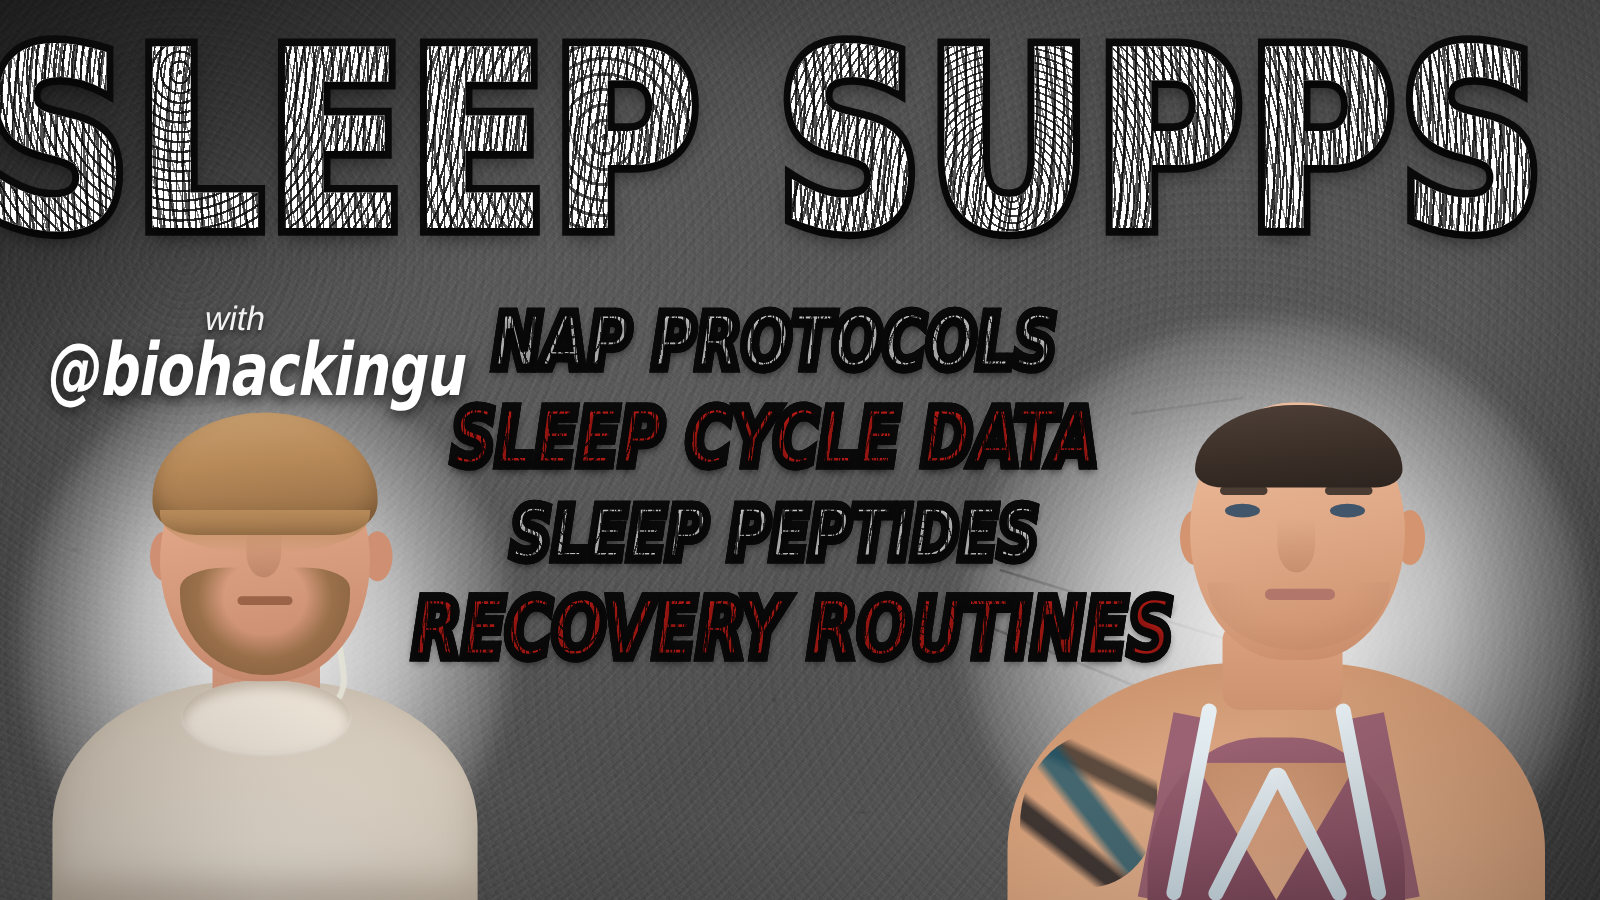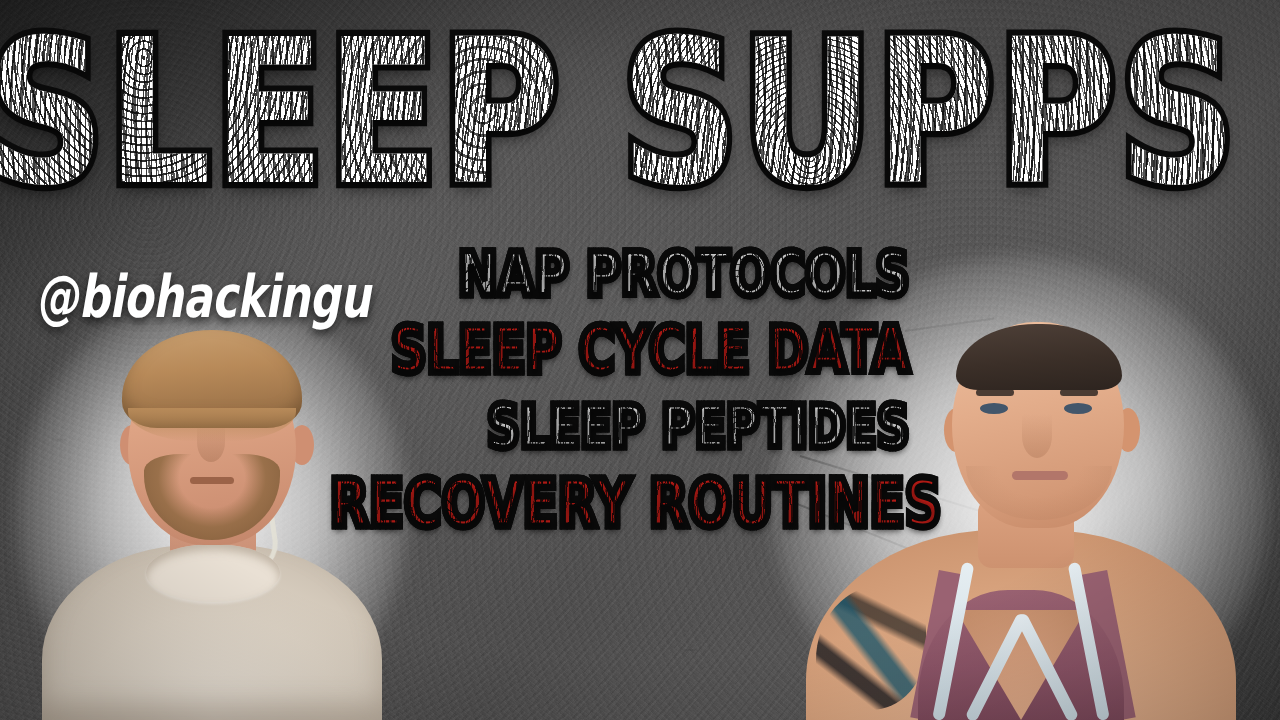--- a/index.html
+++ b/index.html
@@ -110,21 +110,22 @@
     letter-spacing:-.5px;
     transform:scaleY(1.22) skewX(-2deg);
     transform-origin:50% 0;
     text-shadow:0 3px 9px rgba(0,0,0,.7);
     white-space:nowrap;
   }
 
   
   .topics {
     position:absolute; left:330px; top:248px; width:580px;
-    text-align:right;
+    text-align:center;
+    font-style:italic;
   }
   .topic {
     position:relative;
     font-family:"Liberation Sans Narrow","DejaVu Sans Condensed","Liberation Sans",sans-serif;
     font-weight:700;
     line-height:1;
     letter-spacing:.5px;
     white-space:nowrap;
     transform:scaleY(1.18);
     transform-origin:50% 50%;
@@ -387,20 +388,21 @@
     <div class="brow-r1"></div>
     <div class="brow-r2"></div>
     <div class="hair-right"></div>
   </div>
 
   <div class="vignette"></div>
 
   <div class="title">SLEEP SUPPS 101</div>
   <div class="title-grunge">SLEEP SUPPS 101</div>
 
+  <div class="with">with</div>
   <div class="handle">@biohackingu</div>
 
   <div class="topics">
     <div class="topic t0 white">
       <span>NAP PROTOCOLS</span>
       <span class="topic-grunge">NAP PROTOCOLS</span>
     </div>
     <div class="topic t1 red">
       <span>SLEEP CYCLE DATA</span>
       <span class="topic-grunge">SLEEP CYCLE DATA</span>

